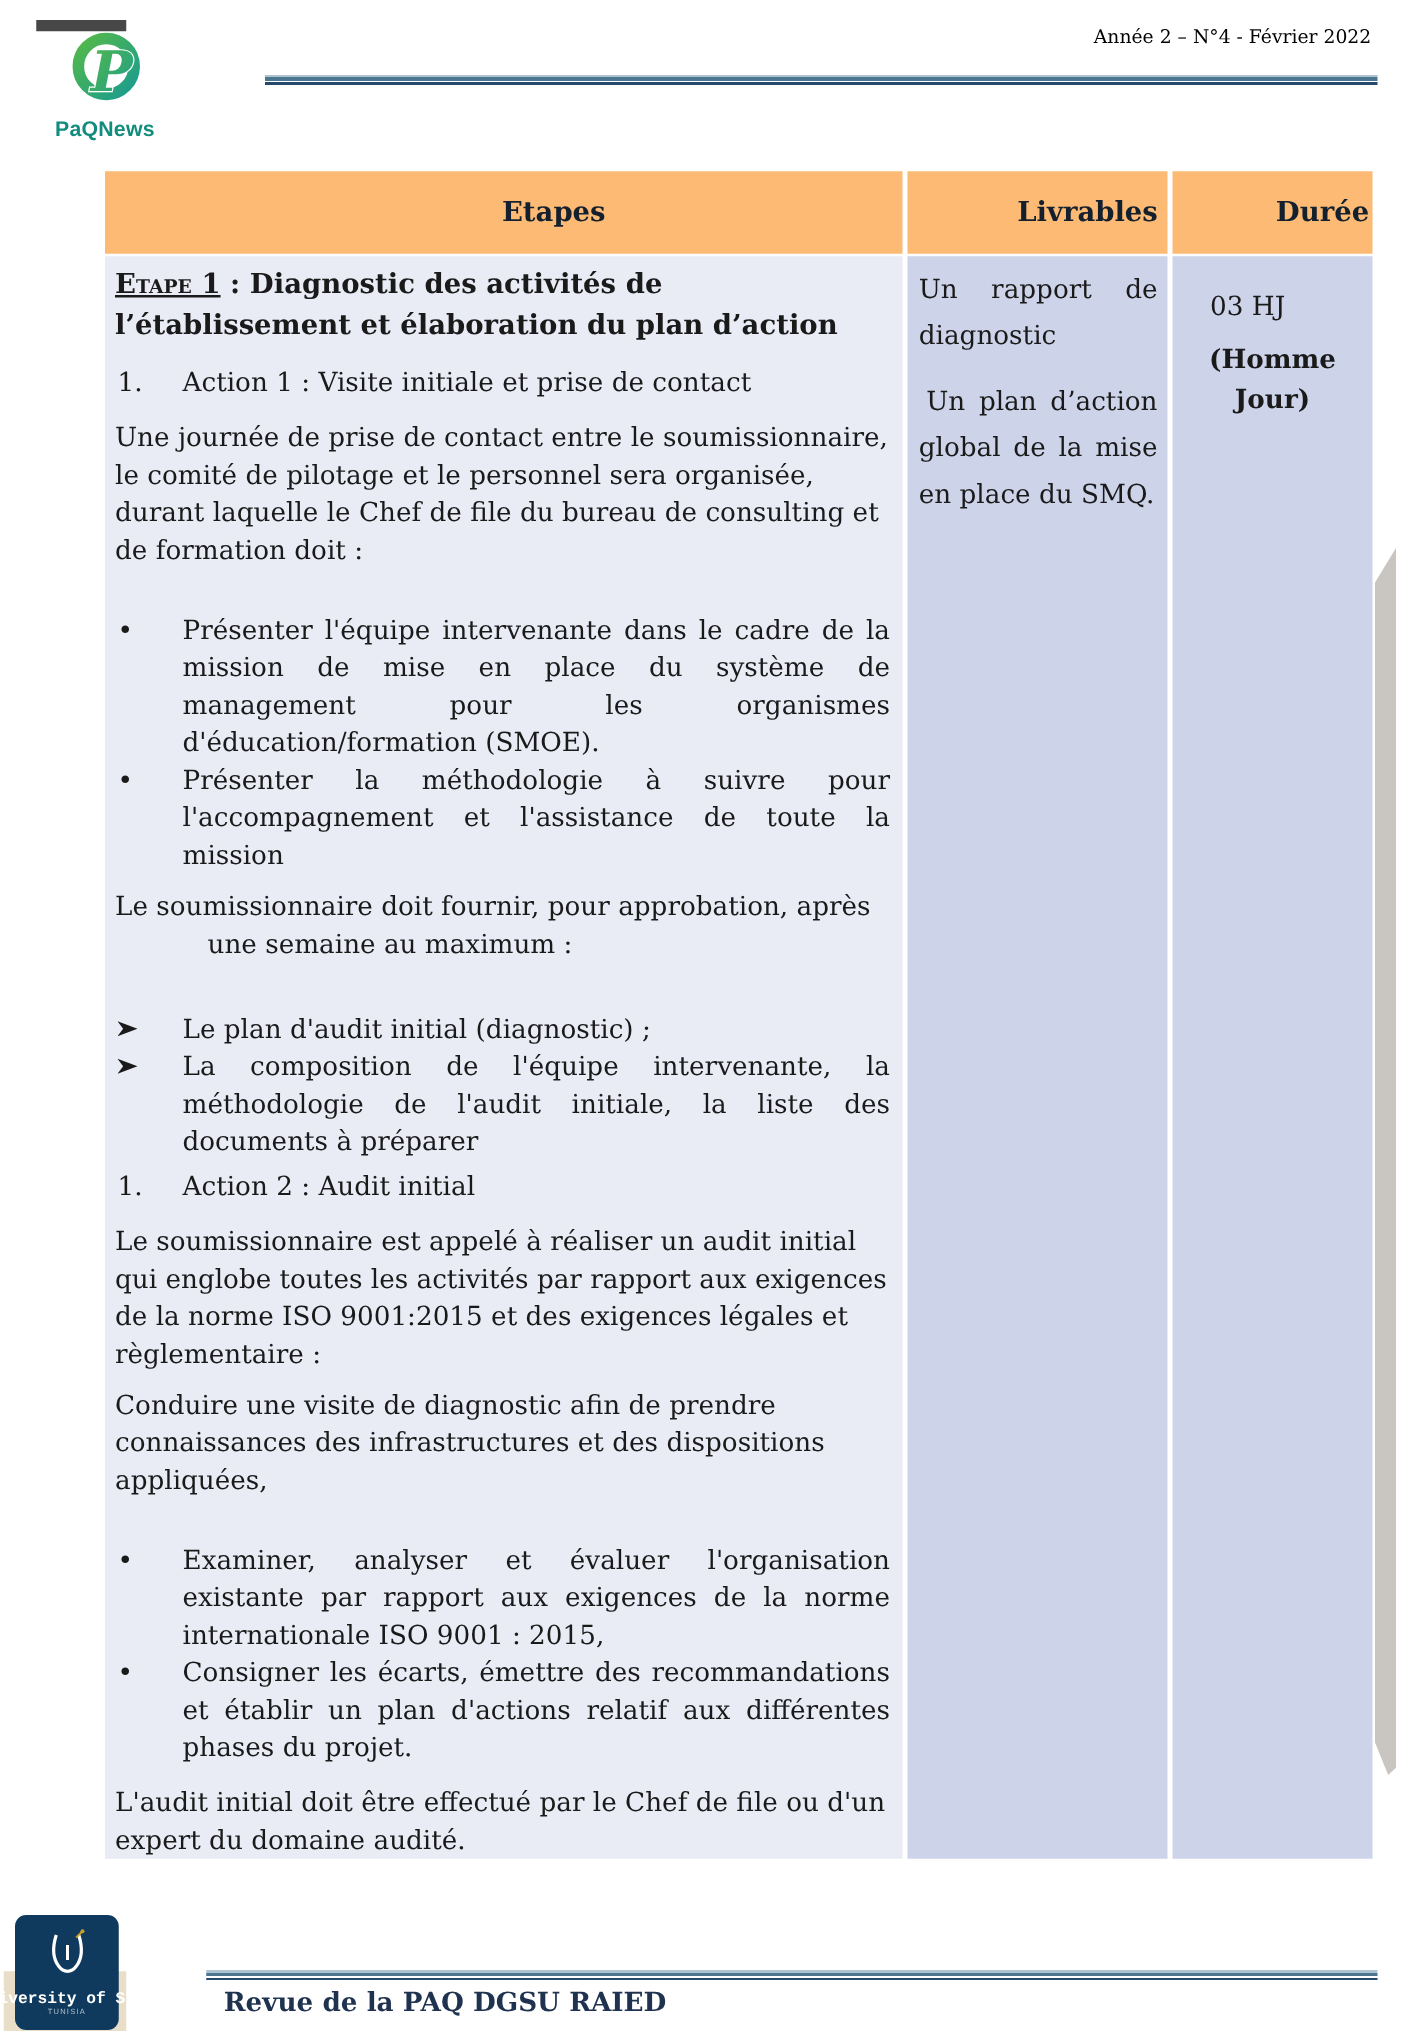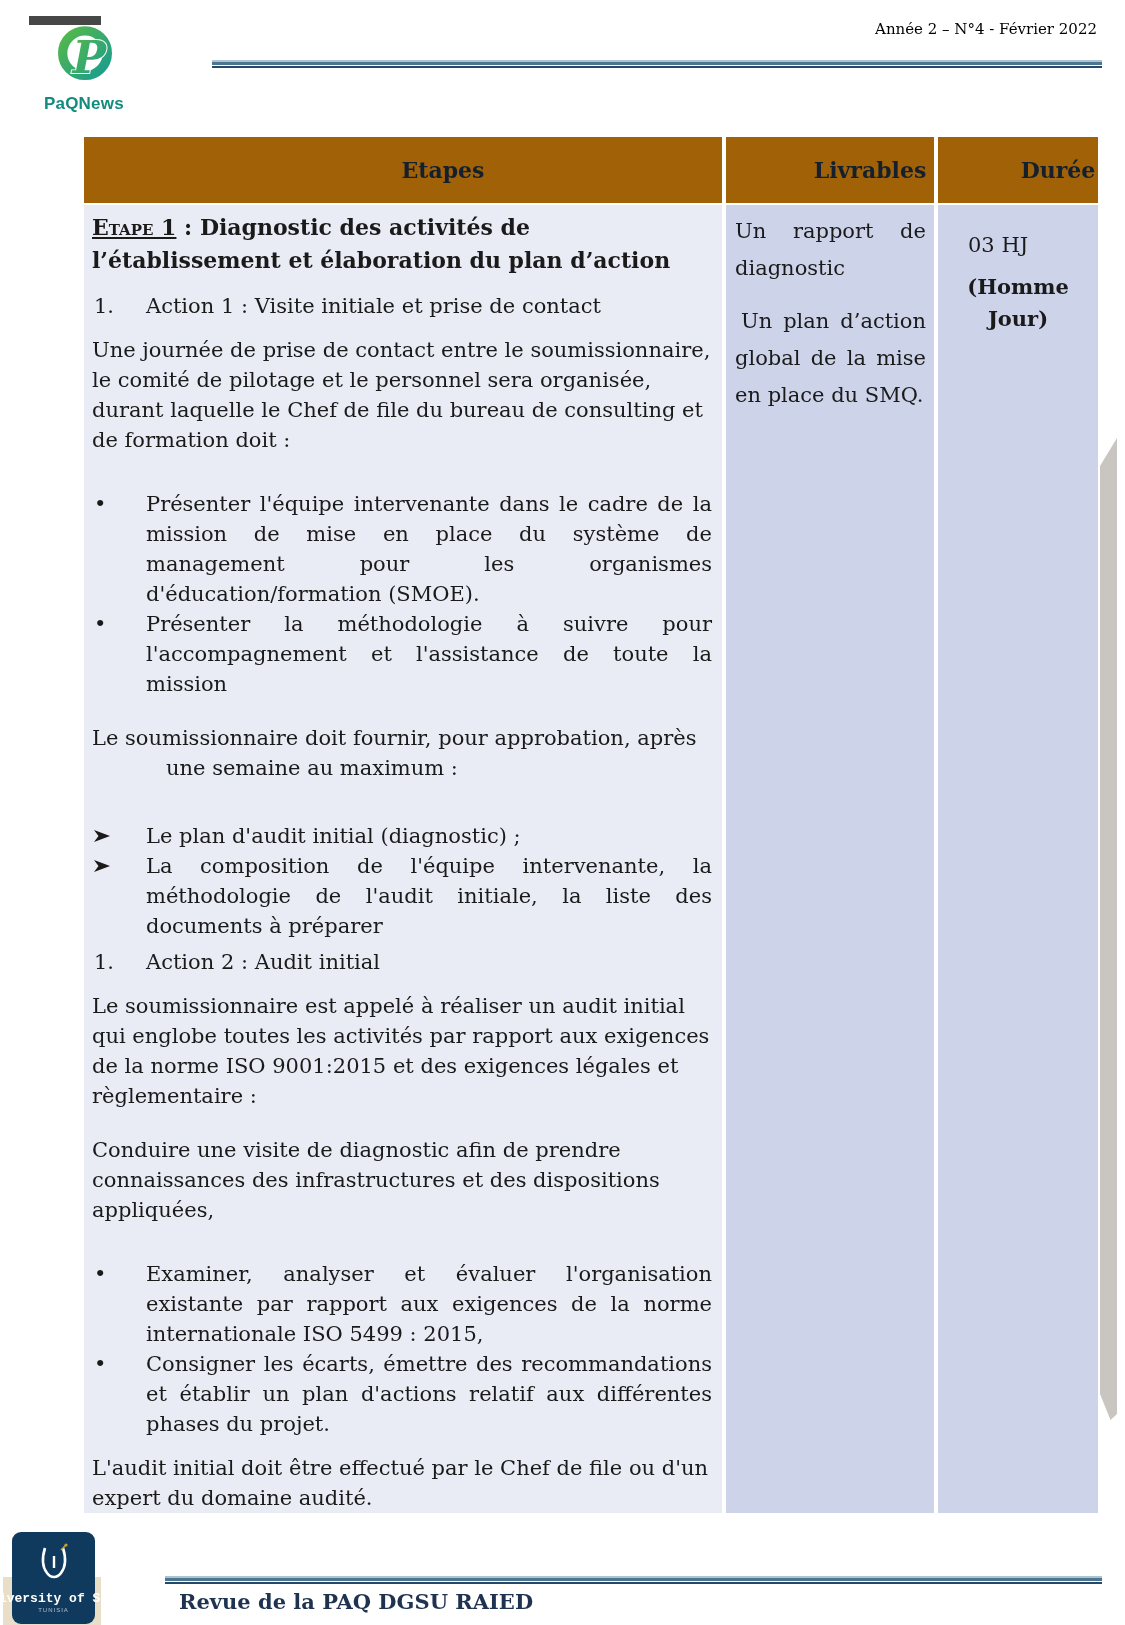--- a/index.html
+++ b/index.html
@@ -20,40 +20,40 @@
 
   
   .rule{position:absolute;height:9px;
         background:linear-gradient(to bottom,#AEC3D2 0 2px,#4C7590 2px 5px,#ffffff 5px 6px,#24496B 6px 8px,#ffffff 8px 9px);}
   .rule-top{left:212px;width:890px;top:60px;}
   .rule-bottom{left:165px;width:937px;top:1576px;}
 
   
   .table{position:absolute;left:84px;top:137px;width:1014px;}
   .thead{display:grid;grid-template-columns:638px 208px 160px;column-gap:4px;}
-  .th{background:#a16207;height:66px;display:flex;align-items:center;justify-content:center;}
+  .th{background:#fdba74;height:66px;display:flex;align-items:center;justify-content:center;}
   .th span{position:relative;left:40px;font-weight:bold;font-size:22px;color:#14202E;}
   .tbody{display:grid;grid-template-columns:638px 208px 160px;column-gap:4px;margin-top:2px;min-height:1282px;}
   .cell{box-sizing:border-box;}
   .cell-etapes{background:#E9EBF5;padding:6px 10px 0 8px;font-size:21px;line-height:30px;}
   .cell-livrables{background:#CDD3E9;padding:8px 8px 0 9px;font-size:21px;line-height:37px;text-align:justify;}
   .cell-duree{background:#CDD3E9;padding:24px 0 0 0;font-size:21px;line-height:32px;}
 
   
   .h-etape{margin:0 0 14px 0;font-weight:bold;font-size:22px;line-height:33px;}
   .h-etape .lbl{font-variant:small-caps;text-decoration:underline;}
   .para{margin:14px 0 0 0;}
   .indent2{margin-left:74px;}
   .li{display:flex;margin:0;}
   .li .mk{flex:0 0 54px;box-sizing:border-box;padding-left:2px;}
   .li .mk .arr{margin-top:8px;}
   .li .tx{flex:1;text-align:justify;}
   .li .tx-left{text-align:left;}
   .mt-sm{margin-top:6px;}
-  .mt-md{margin-top:24px;}
+  .mt-md{margin-top:11px;}
   .mt-lg{margin-top:34px;}
   .mt-xl{margin-top:38px;}
 
   
   .liv{margin:0;}
   .liv2{margin-top:16px;text-indent:6px;}
   .duree-value{margin:0;padding-left:30px;}
   .duree-unit{width:112px;margin:10px auto 0 auto;text-align:center;font-weight:bold;}
 
   
@@ -147,21 +147,21 @@
         <div class="li mt-sm">
           <span class="mk">1.</span>
           <span class="tx tx-left">Action 2 : Audit initial</span>
         </div>
 
         <p class="para">Le soumissionnaire est appelé à réaliser un audit initial qui englobe toutes les activités par rapport aux exigences de la norme ISO 9001:2015 et des exigences légales et règlementaire :</p>
         <p class="para mt-md">Conduire une visite de diagnostic afin de prendre connaissances des infrastructures et des dispositions appliquées,</p>
 
         <div class="li mt-lg">
           <span class="mk bullet">•</span>
-          <span class="tx">Examiner, analyser et évaluer l'organisation existante par rapport aux exigences de la norme internationale ISO 5499 : 2015,</span>
+          <span class="tx">Examiner, analyser et évaluer l'organisation existante par rapport aux exigences de la norme internationale ISO 9001 : 2015,</span>
         </div>
         <div class="li">
           <span class="mk bullet">•</span>
           <span class="tx">Consigner les écarts, émettre des recommandations et établir un plan d'actions relatif aux différentes phases du projet.</span>
         </div>
 
         <p class="para">L'audit initial doit être effectué par le Chef de file ou d'un expert du domaine audité.</p>
       </div>
 
       <div class="cell cell-livrables">

